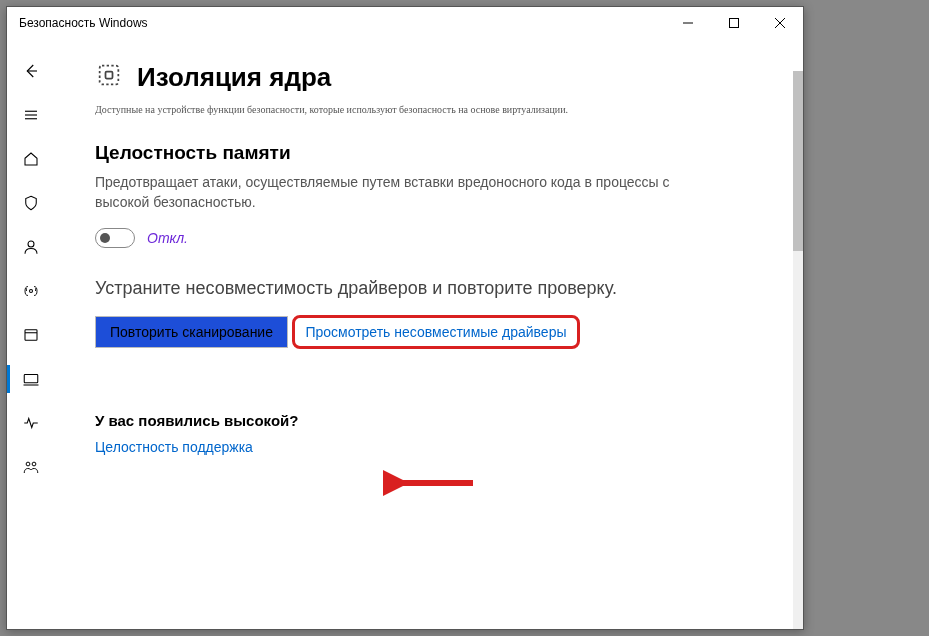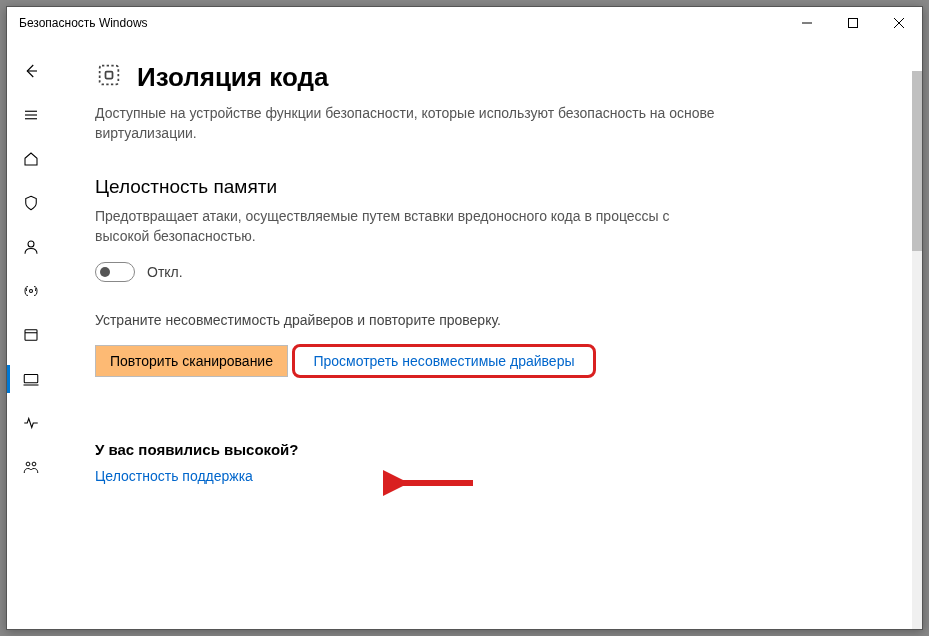--- a/index.html
+++ b/index.html
@@ -1,18 +1,18 @@
 <!DOCTYPE html>
 <html><head>
 <meta charset="utf-8">
 <style>
   * { box-sizing: border-box; margin: 0; padding: 0; }
   html, body { width: 929px; height: 636px; font-family: "Segoe UI", Arial, sans-serif; background: #888; }
   .window {
-    position: absolute; left: 6px; top: 6px; width: 917px; height: 624px;
+    position: absolute; left: 6px; top: 6px; width: 798px; height: 624px;
     background: #fff; border: 1px solid #555; box-shadow: 0 2px 10px rgba(0,0,0,.3);
     display: flex; flex-direction: column;
   }
   .titlebar {
     height: 32px; display: flex; align-items: center; justify-content: space-between;
     padding: 0 0 0 12px; font-size: 12px; color: #000;
   }
   .titlebar .controls { display: flex; }
   .titlebar .ctrl { width: 46px; height: 32px; display: flex; align-items: center; justify-content: center; color: #000; cursor: default; }
   .body { flex: 1; display: flex; overflow: hidden; position: relative; }
@@ -27,42 +27,42 @@
   .sidebar .nav-item svg { width: 18px; height: 18px; }
   .sidebar .nav-item.active::before {
     content: ""; position: absolute; left: 0; top: 8px; bottom: 8px; width: 3px; background: #0078d4;
   }
   .content {
     flex: 1; padding: 22px 40px 30px 40px; overflow-y: auto; position: relative;
   }
   .page-header { display: flex; align-items: center; gap: 14px; margin-bottom: 10px; }
   .page-header svg { width: 28px; height: 28px; }
   .page-header h1 { font-size: 26px; font-weight: 600; color: #000; }
-  .desc { font-size: 14px; color: #555; max-width: 620px; line-height: 1.45; margin-bottom: 32px; }
-  h2 { font-size: 19px; font-weight: 400; margin-bottom: 8px; }
+  .desc { font-size: 10px; color: #555; max-width: 620px; line-height: 1.45; margin-bottom: 24px; font-family: Liberation Serif, serif; }
+  h2 { font-size: 19px; font-weight: 700; margin-bottom: 8px; }
   .subdesc { font-size: 14px; color: #555; max-width: 620px; line-height: 1.45; margin-bottom: 16px; }
   .toggle-row { display: flex; align-items: center; gap: 12px; margin-bottom: 30px; }
   .toggle {
     width: 40px; height: 20px; border: 1px solid #888; border-radius: 20px; background: #fff;
     position: relative; cursor: pointer;
   }
   .toggle .knob {
     width: 10px; height: 10px; background: #555; border-radius: 50%;
     position: absolute; left: 4px; top: 4px;
   }
-  .toggle-label { font-size: 14px; color: #404040; }
-  .note { font-size: 14px; color: #444; margin-bottom: 16px; }
+  .toggle-label { font-size: 14px; color: #6d28d9; font-style: italic; }
+  .note { font-size: 18px; color: #444; margin-bottom: 16px; }
   .btn {
-    display: inline-block; background: #fdba74; border: 1px solid #bbb; padding: 7px 14px;
+    display: inline-block; background: #1d4ed8; border: 1px solid #bbb; padding: 7px 14px;
     font-size: 14px; color: #000; cursor: default; margin-bottom: 20px;
   }
   .link { font-size: 14px; color: #0066cc; cursor: pointer; display: block; margin-bottom: 12px; }
   .highlight-box {
     display: inline-block; border: 3px solid #d92020; border-radius: 8px;
-    padding: 6px 18px; margin-bottom: 10px;
+    padding: 6px 10px; margin-bottom: 10px;
   }
   .highlight-box .link { margin-bottom: 0; }
   .qsection { margin-top: 44px; }
   .qsection h3 { font-size: 15px; font-weight: 600; margin-bottom: 10px; }
   .scrollbar-track {
     position: absolute; right: 0; top: 32px; bottom: 0; width: 10px; background: #f0f0f0;
   }
   .scrollbar-thumb {
     position: absolute; top: 0; width: 10px; height: 180px; background: #c0c0c0;
   }
@@ -163,21 +163,21 @@
     </div>
 
     <div class="content">
       <div class="page-header">
         <span>
           <svg viewBox="0 0 24 24">
               <rect x="4" y="4" width="16" height="16" rx="2" fill="none" stroke="#444" stroke-width="1.5" stroke-dasharray="2 2"></rect>
               <rect x="9" y="9" width="6" height="6" rx="1" fill="none" stroke="#444" stroke-width="1.5"></rect>
             </svg>
         </span>
-        <h1>Изоляция кода</h1>
+        <h1>Изоляция ядра</h1>
       </div>
       <p class="desc">Доступные на устройстве функции безопасности, которые используют безопасность на основе виртуализации.</p>
 
       <h2>Целостность памяти</h2>
       <p class="subdesc">Предотвращает атаки, осуществляемые путем вставки вредоносного кода в процессы с высокой безопасностью.</p>
 
       <div class="toggle-row">
         <div class="toggle">
           <div class="knob"></div>
         </div>

